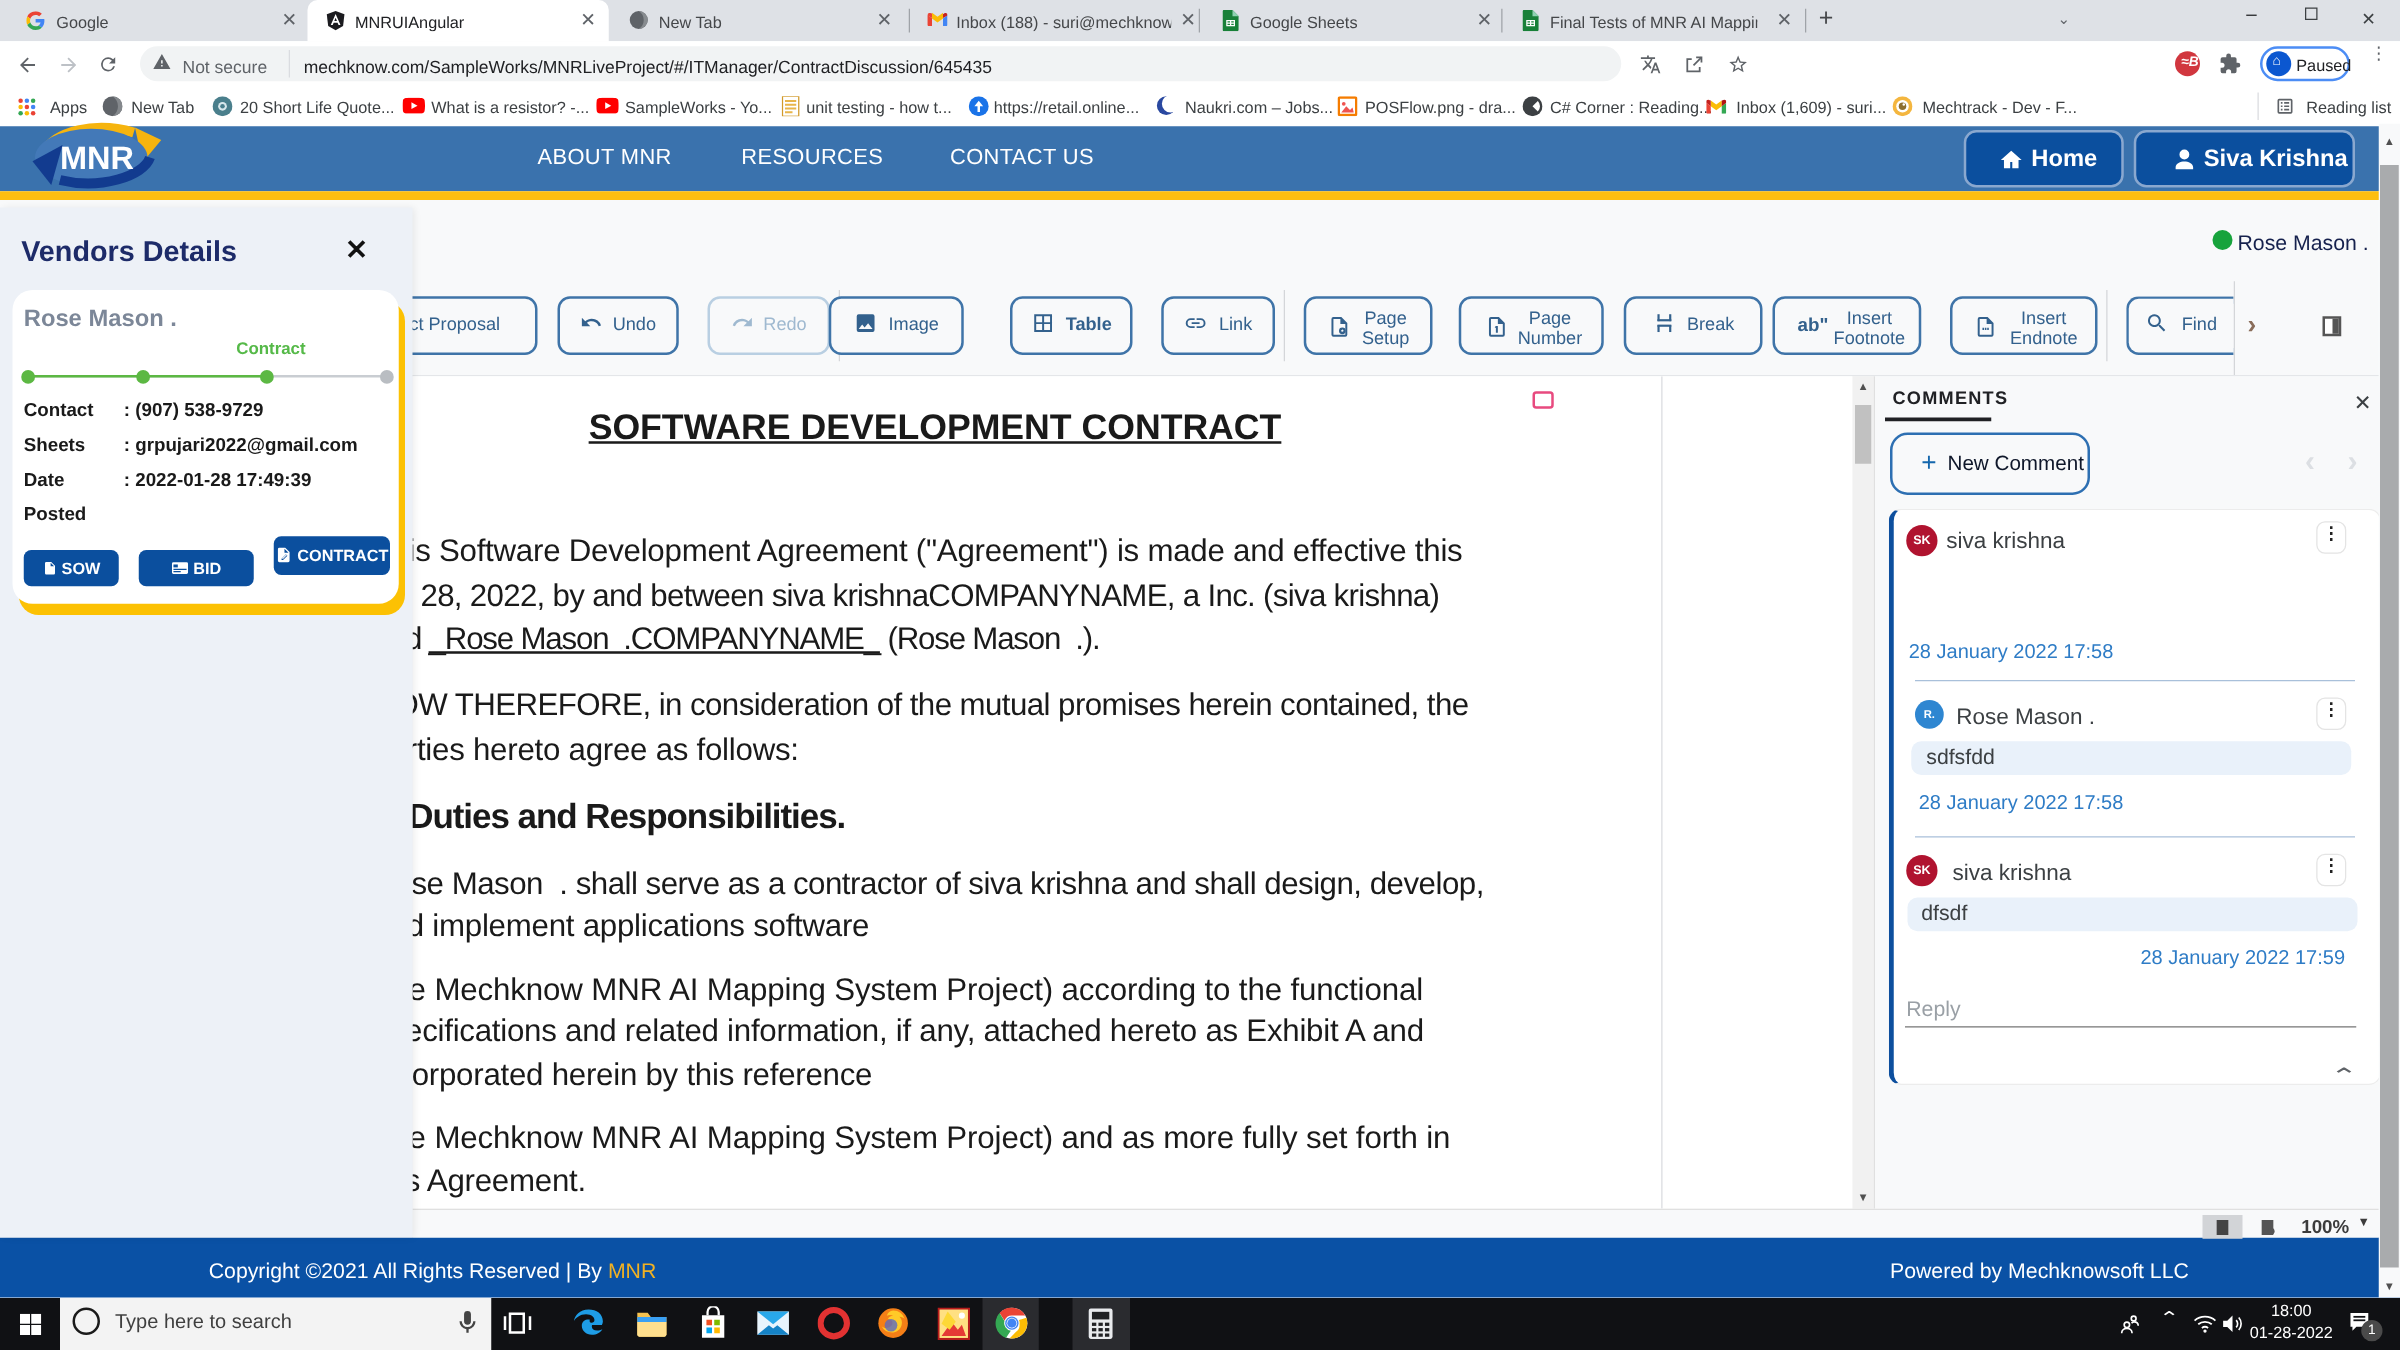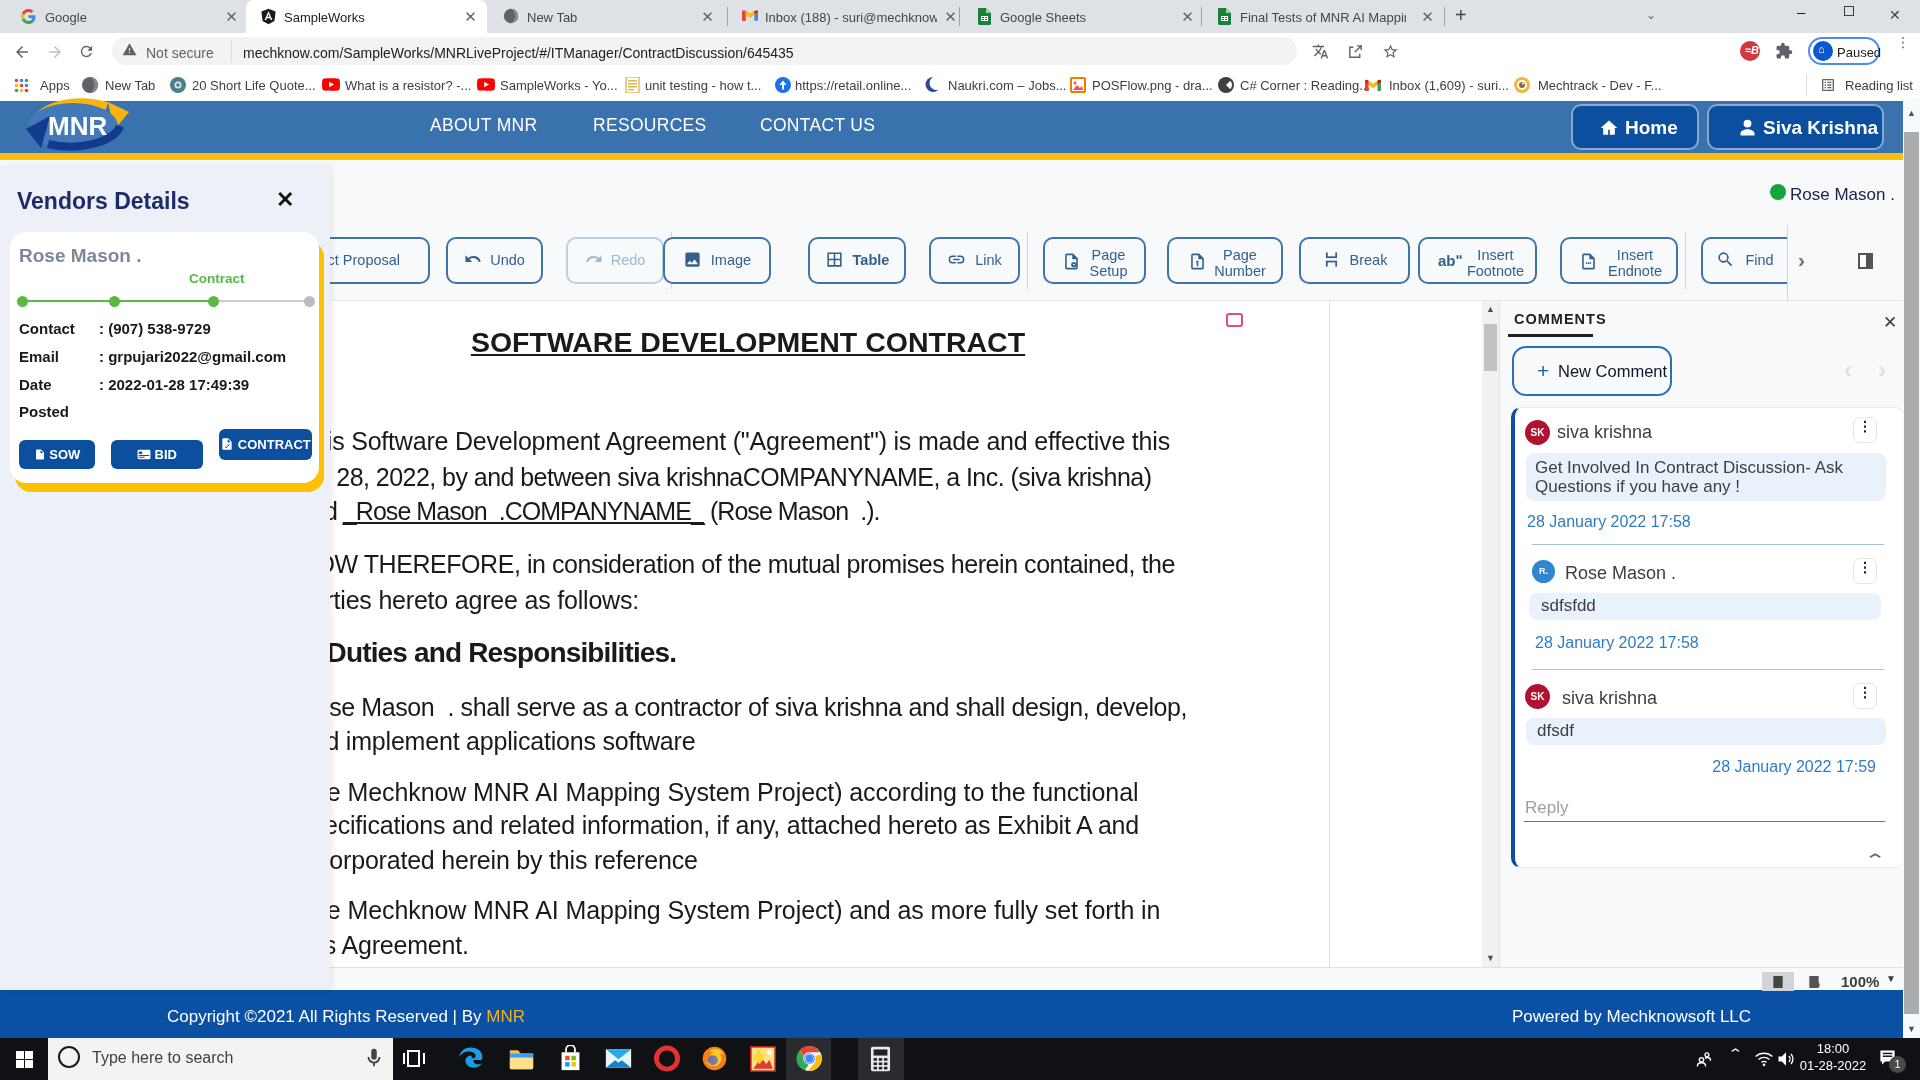--- a/index.html
+++ b/index.html
@@ -74,21 +74,21 @@
       <path fill="#FBBC05" d="M10.5 28.6c-.5-1.5-.8-3-.8-4.6s.3-3.1.8-4.6l-7.9-6.2C.9 16.5 0 20.1 0 24s.9 7.5 2.6 10.8l7.9-6.2z"></path>
       <path fill="#34A853" d="M24 48c6.3 0 11.6-2.1 15.5-5.7l-7.7-6c-2.1 1.4-4.8 2.3-7.8 2.3-6.3 0-11.6-4-13.5-9.6l-7.9 6.2C6.5 42.6 14.6 48 24 48z"></path>
     </svg>
   <div class="tabtitle" style="left:45px; width:160px;">Google</div>
   <div class="tabx" style="left:225px;">✕</div>
 
   <svg class="abs" style="left:260px; top:8px;" width="17" height="17" viewBox="0 0 24 24">
       <path fill="#1b1b1f" d="M12 1 2 4.8l1.6 13.4L12 23l8.4-4.8L22 4.8Z"></path>
       <path fill="#fff" d="M12 4.6 6.5 17h2.2l1.1-2.7h4.4l1.1 2.7h2.2Zm1.5 7.9h-3l1.5-3.7Z"></path>
     </svg>
-  <div class="tabtitle" style="left:284px; width:165px; color:#202124;">SampleWorks</div>
+  <div class="tabtitle" style="left:284px; width:165px; color:#202124;">MNRUIAngular</div>
   <div class="tabx" style="left:464px;">✕</div>
 
   <svg class="abs" style="left:503px; top:8px;" width="16" height="16" viewBox="0 0 16 16">
       <circle cx="8" cy="8" r="7.2" fill="#5f6368"></circle>
       <path fill="#878b8f" d="M8 .8a7.2 7.2 0 0 1 0 14.4 8.5 8.5 0 0 0 0-14.4z"></path>
     </svg>
   <div class="tabtitle" style="left:527px; width:150px;">New Tab</div>
   <div class="tabx" style="left:701px;">✕</div>
   <div class="tabsep" style="left:727px;"></div>
 
@@ -394,21 +394,20 @@
       <span style="position:absolute; left:23px; top:11px; font-size:21px; color:#1467ad;">+</span>
       <span style="position:absolute; left:44px; top:14px; font-size:16.5px; color:#0f172a;">New Comment</span>
     </div>
     <div style="position:absolute; left:344px; top:55px; font-size:24px; color:#dcdfe3; font-weight:bold;">‹</div>
     <div style="position:absolute; left:378px; top:55px; font-size:24px; color:#dcdfe3; font-weight:bold;">›</div>
 
     <div style="position:absolute; left:11px; top:106px; width:394px; height:461px; background:#fff; border:1px solid #ececec; border-left:4px solid #0d4f9e; border-radius:10px;">
       <div class="avatar" style="left:10px; top:12px; background:#b0132f; font-size:10px; font-weight:bold; line-height:25px;">SK</div>
       <div class="cname" style="left:42px; top:14px;">siva krishna</div>
       <div class="dots" style="left:338px; top:9px;">⋮</div>
-      <div class="bubble" style="left:11px; top:45px; width:360px; height:48px; padding:5px 0 0 9px; line-height:19px;">Get Involved In Contract Discussion- Ask<br>Questions if you have any !</div>
       <div class="cdate" style="left:12px; top:105px;">28 January 2022 17:58</div>
       <div style="position:absolute; left:17px; top:136px; width:352px; height:1px; background:#a9c0da;"></div>
       <div class="avatar" style="left:17px; top:152px; background:#2e86d1; font-size:9px; font-weight:bold; line-height:23px; width:23px; height:23px;">R.</div>
       <div class="cname" style="left:50px; top:155px;">Rose Mason .</div>
       <div class="dots" style="left:338px; top:150px;">⋮</div>
       <div class="bubble" style="left:14px; top:185px; width:352px; height:27px; padding:3px 0 0 12px; line-height:19px;">sdfsfdd</div>
       <div class="cdate" style="left:20px; top:226px;">28 January 2022 17:58</div>
       <div style="position:absolute; left:17px; top:261px; width:352px; height:1px; background:#a9c0da;"></div>
       <div class="avatar" style="left:10px; top:276px; background:#b0132f; font-size:10px; font-weight:bold; line-height:25px;">SK</div>
       <div class="cname" style="left:47px; top:280px;">siva krishna</div>
@@ -441,21 +440,21 @@
       <div style="position:absolute; left:9px; top:13px; font-size:19px; font-weight:bold; color:#7c8798;">Rose Mason .</div>
       <div style="position:absolute; left:179px; top:39px; font-size:13.5px; font-weight:bold; color:#55b948;">Contract</div>
       <div style="position:absolute; left:12px; top:68px; width:287px; height:2px; background:#c9cdd2;"></div>
       <div style="position:absolute; left:12px; top:68px; width:191px; height:2px; background:#5cb843;"></div>
       <div style="position:absolute; left:7px; top:64px; width:11px; height:11px; border-radius:50%; background:#5cb843;"></div>
       <div style="position:absolute; left:99px; top:64px; width:11px; height:11px; border-radius:50%; background:#5cb843;"></div>
       <div style="position:absolute; left:198px; top:64px; width:11px; height:11px; border-radius:50%; background:#5cb843;"></div>
       <div style="position:absolute; left:294px; top:64px; width:11px; height:11px; border-radius:50%; background:#b9bdc2;"></div>
       <div class="vrow-lbl" style="top:88px;">Contact</div>
         <div class="vrow-val" style="top:88px;">: (907) 538-9729</div>
-      <div class="vrow-lbl" style="top:116px;">Email</div>
+      <div class="vrow-lbl" style="top:116px;">Sheets</div>
         <div class="vrow-val" style="top:116px;">: grpujari2022@gmail.com</div>
       <div class="vrow-lbl" style="top:144px;">Date</div>
         <div class="vrow-val" style="top:144px;">: 2022-01-28 17:49:39</div>
       <div class="vrow-lbl" style="top:171px;">Posted</div>
       <div class="vbtn" style="left:9px; top:208px; width:76px; height:29px;"><svg style="vertical-align:-2px;" width="12" height="13" viewBox="0 0 24 24">
             <path fill="#fff" d="M14 2H6a2 2 0 0 0-2 2v16a2 2 0 0 0 2 2h12a2 2 0 0 0 2-2V8l-6-6zm-1 7V3.5L18.5 9H13z"></path>
           </svg><span style="line-height:29px;"> SOW</span></div>
       <div class="vbtn" style="left:101px; top:208px; width:92px; height:29px;"><svg style="vertical-align:-2px;" width="14" height="13" viewBox="0 0 24 20">
             <rect x="1" y="2" width="22" height="16" rx="2" fill="#fff"></rect>
             <rect x="3" y="5" width="6" height="4" fill="#0b4f9e"></rect>

